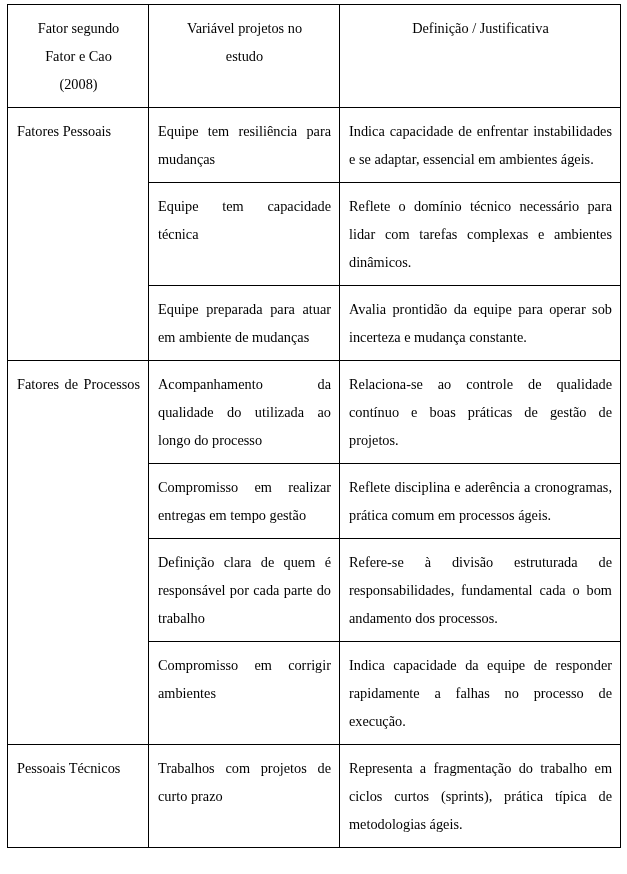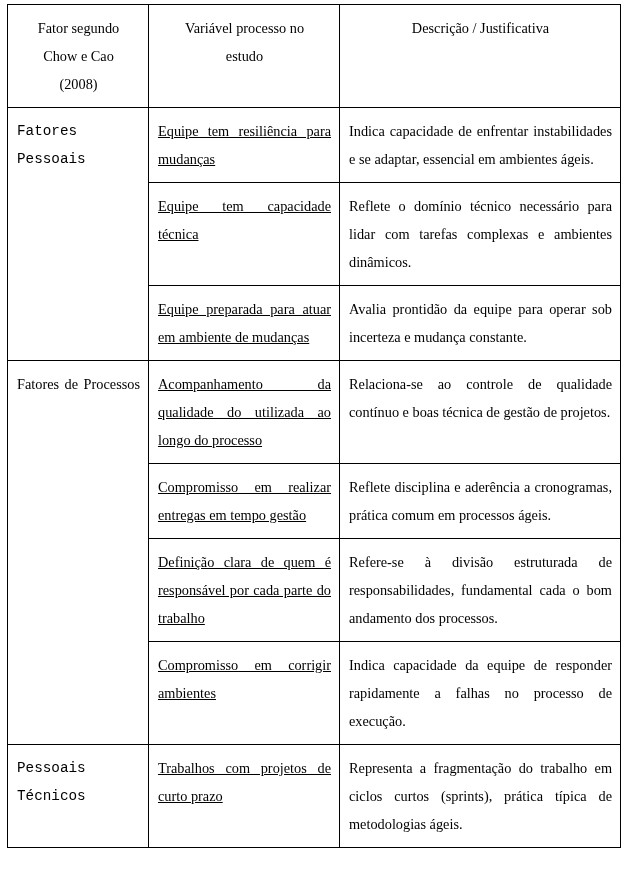--- a/index.html
+++ b/index.html
@@ -56,26 +56,24 @@
 
   
   td.cell-factor {
     text-align: justify;
     text-align-last: justify;
     vertical-align: top;
   }
   td.cell-factor.single-line {
     text-align: left;
     text-align-last: left;
-    font-family: Liberation Mono, monospace;
   }
   td.cell-variable {
     text-align: justify;
     text-align-last: left;
-    text-decoration: underline;
   }
   td.cell-desc {
     text-align: justify;
     text-align-last: left;
   }
 
   
   thead th.hdr-factor { height: 74px; }
 </style>
 </head>
@@ -85,29 +83,29 @@
   <table class="factors-table">
     <colgroup>
       <col class="col-factor">
       <col class="col-variable">
       <col class="col-desc">
     </colgroup>
     <thead>
       <tr>
         <th class="hdr-factor">
           <span class="hdr-line">Fator segundo</span>
-          <span class="hdr-line">Chow e Cao</span>
+          <span class="hdr-line">Fator e Cao</span>
           <span class="hdr-line">(2008)</span>
         </th>
         <th>
-          <span class="hdr-line">Variável processo no</span>
+          <span class="hdr-line">Variável projetos no</span>
           <span class="hdr-line">estudo</span>
         </th>
         <th>
-          <span class="hdr-line">Descrição / Justificativa</span>
+          <span class="hdr-line">Definição / Justificativa</span>
         </th>
       </tr>
     </thead>
     <tbody>
 
       <tr>
         <td class="cell-factor single-line" rowspan="3">Fatores Pessoais</td>
         <td class="cell-variable">Equipe tem resiliência para mudanças</td>
         <td class="cell-desc">Indica capacidade de enfrentar instabilidades e se adaptar, essencial em ambientes ágeis.</td>
       </tr>
@@ -116,21 +114,21 @@
         <td class="cell-desc">Reflete o domínio técnico necessário para lidar com tarefas complexas e ambientes dinâmicos.</td>
       </tr>
       <tr>
         <td class="cell-variable">Equipe preparada para atuar em ambiente de mudanças</td>
         <td class="cell-desc">Avalia prontidão da equipe para operar sob incerteza e mudança constante.</td>
       </tr>
 
       <tr>
         <td class="cell-factor" rowspan="4">Fatores de Processos</td>
         <td class="cell-variable">Acompanhamento da qualidade do utilizada ao longo do processo</td>
-        <td class="cell-desc">Relaciona-se ao controle de qualidade contínuo e boas técnica de gestão de projetos.</td>
+        <td class="cell-desc">Relaciona-se ao controle de qualidade contínuo e boas práticas de gestão de projetos.</td>
       </tr>
       <tr>
         <td class="cell-variable">Compromisso em realizar entregas em tempo gestão</td>
         <td class="cell-desc">Reflete disciplina e aderência a cronogramas, prática comum em processos ágeis.</td>
       </tr>
       <tr>
         <td class="cell-variable">Definição clara de quem é responsável por cada parte do trabalho</td>
         <td class="cell-desc">Refere-se à divisão estruturada de responsabilidades, fundamental cada o bom andamento dos processos.</td>
       </tr>
       <tr>

